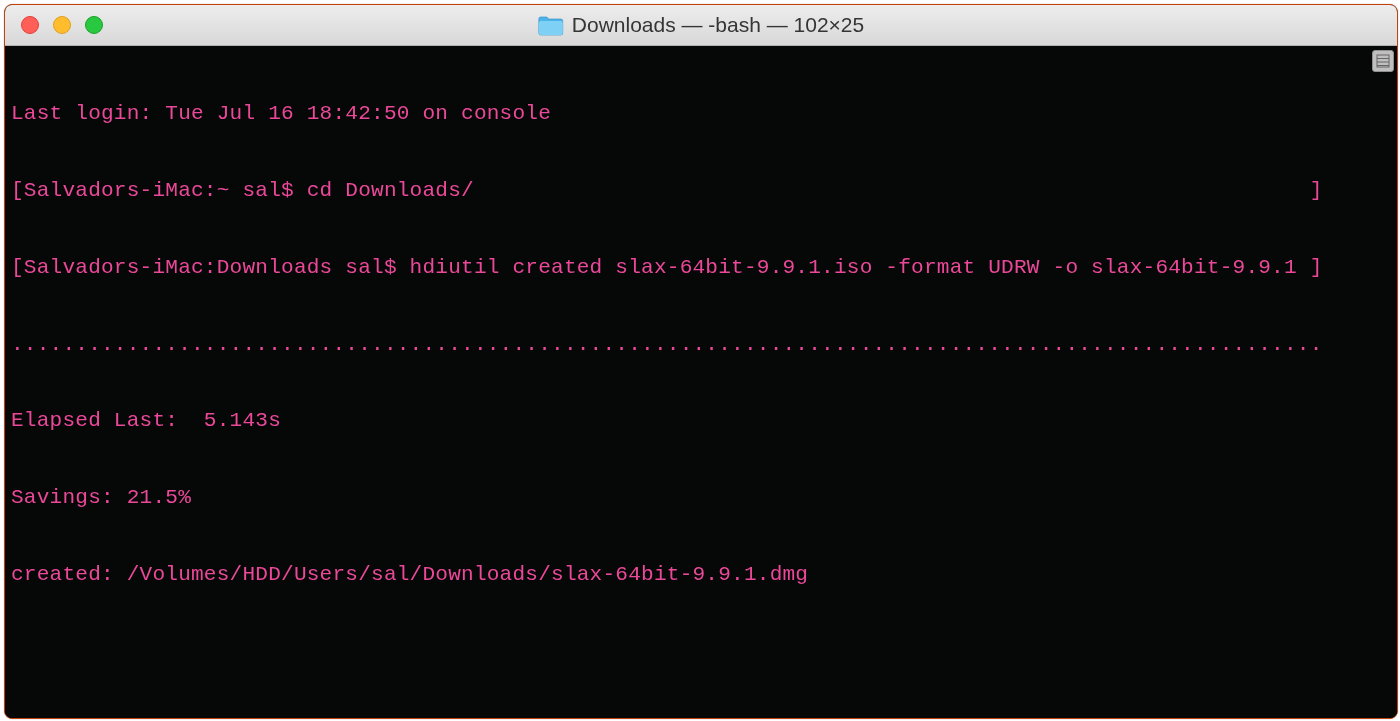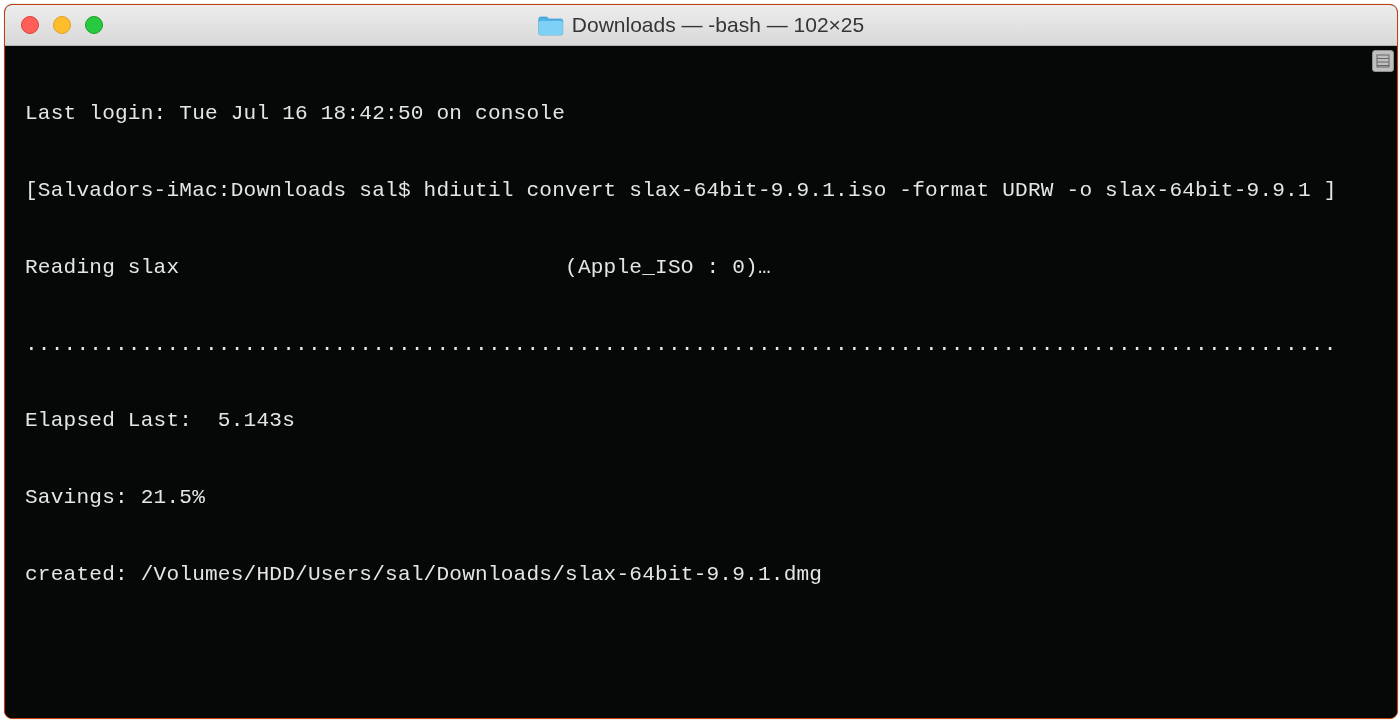--- a/index.html
+++ b/index.html
@@ -65,26 +65,26 @@
   }
   .folder-icon svg { display: block; }
 
   .terminal {
     position: absolute;
     top: 41px;
     left: 0;
     right: 0;
     bottom: 0;
     background: #050807;
-    color: #e5e5e5;
+    color: #ec4899;
     font-family: "Menlo", "Consolas", "Courier New", monospace;
     font-size: 21.1px;
     line-height: 25.6px;
     white-space: pre;
-    padding: 4px 4px 0 20px;
+    padding: 4px 4px 0 6px;
     overflow: hidden;
     letter-spacing: 0.2px;
   }
   .terminal .line { display: block; }
 
   .scroll-indicator {
     position: absolute;
     top: 45px;
     right: 3px;
     width: 22px;
@@ -116,22 +116,22 @@
           <path d="M1 5 Q1 3 3 3 L9 3 L11 5 L23 5 Q25 5 25 7 L25 19 Q25 21 23 21 L3 21 Q1 21 1 19 Z" fill="#4fb3e8" stroke="#2a8fc9" stroke-width="0.6"></path>
           <rect x="1" y="7" width="24" height="14" rx="2" fill="#7fd0f5"></rect>
         </svg>
       </span>
       <span>Downloads — -bash — 102×25</span>
     </div>
   </div>
 
   <div class="terminal">
     <span class="line">Last login: Tue Jul 16 18:42:50 on console</span>
-    <span class="line">[Salvadors-iMac:Downloads sal$ hdiutil convert slax-64bit-9.9.1.iso -format UDRW -o slax-64bit-9.9.1 ]</span>
-    <span class="line">Reading slax                              (Apple_ISO : 0)…</span>
+    <span class="line">[Salvadors-iMac:~ sal$ cd Downloads/                                                                 ]</span>
+    <span class="line">[Salvadors-iMac:Downloads sal$ hdiutil created slax-64bit-9.9.1.iso -format UDRW -o slax-64bit-9.9.1 ]</span>
     <span class="line">......................................................................................................</span>
     <span class="line">Elapsed Last:  5.143s</span>
     <span class="line">Savings: 21.5%</span>
     <span class="line">created: /Volumes/HDD/Users/sal/Downloads/slax-64bit-9.9.1.dmg</span>
     
   </div>
 
   <div class="scroll-indicator">
     <svg width="14" height="14" viewBox="0 0 14 14">
       <rect x="1" y="1" width="12" height="12" fill="none" stroke="#666" stroke-width="1"></rect>

